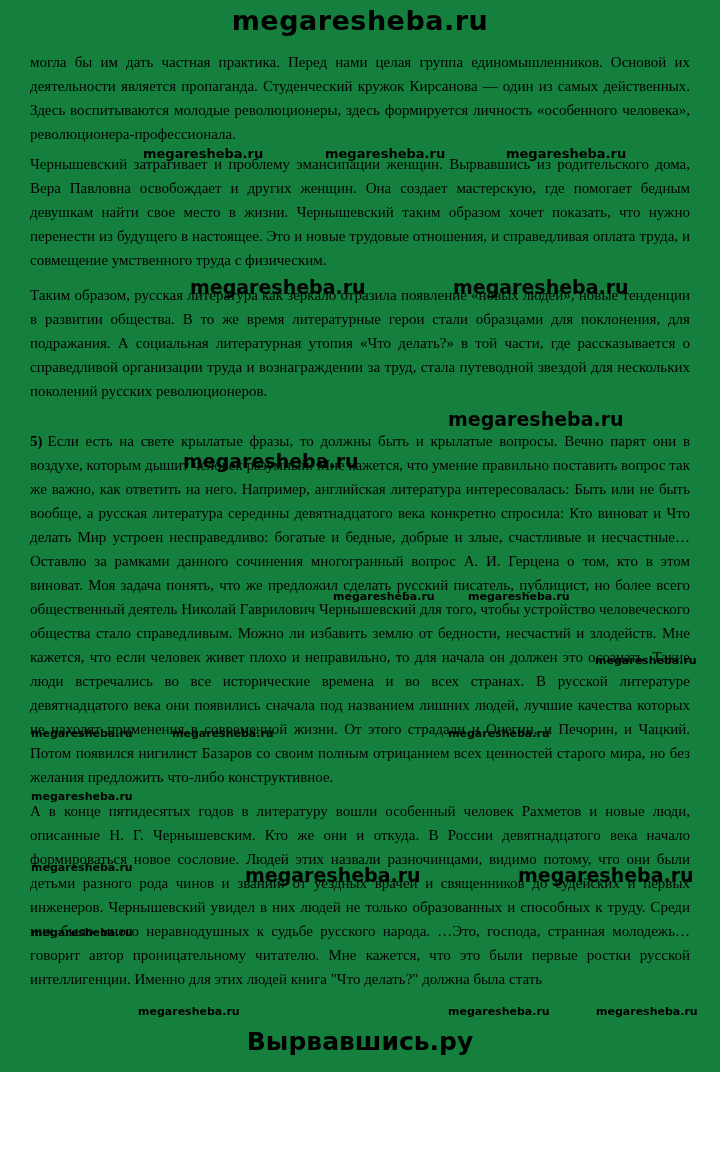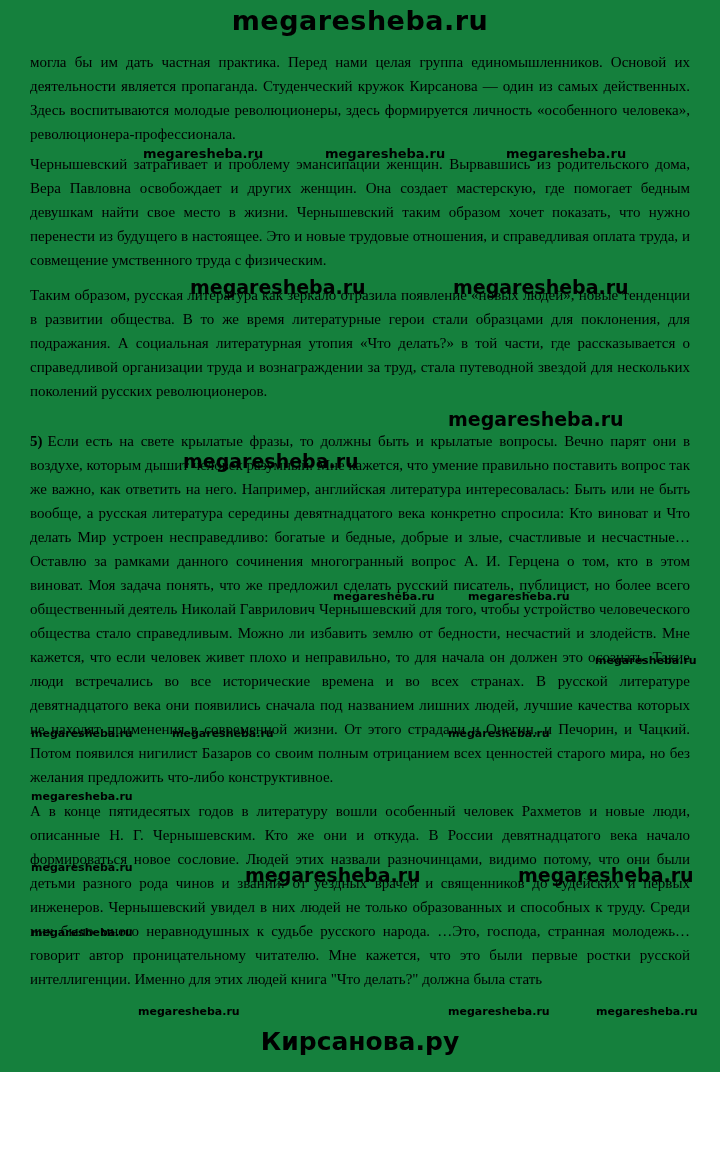--- a/index.html
+++ b/index.html
@@ -102,15 +102,15 @@
   <span class="wm sm" style="top:926px;left:31px">megaresheba.ru</span>
 
   <span class="wm sm" style="top:1005px;left:138px">megaresheba.ru</span>
   <span class="wm sm" style="top:1005px;left:448px">megaresheba.ru</span>
   <span class="wm sm" style="top:1005px;left:596px">megaresheba.ru</span>
 
   <span class="wm sm" style="top:1071px;left:31px">megaresheba.ru</span>
   <span class="wm sm" style="top:1071px;left:243px">megaresheba.ru</span>
   <span class="wm sm" style="top:1071px;left:596px">megaresheba.ru</span>
 
-  <div class="footer">Кирсанова.ру</div>
+  <div class="footer">Вырвавшись.ру</div>
 
 </div>
 
 </body></html>

